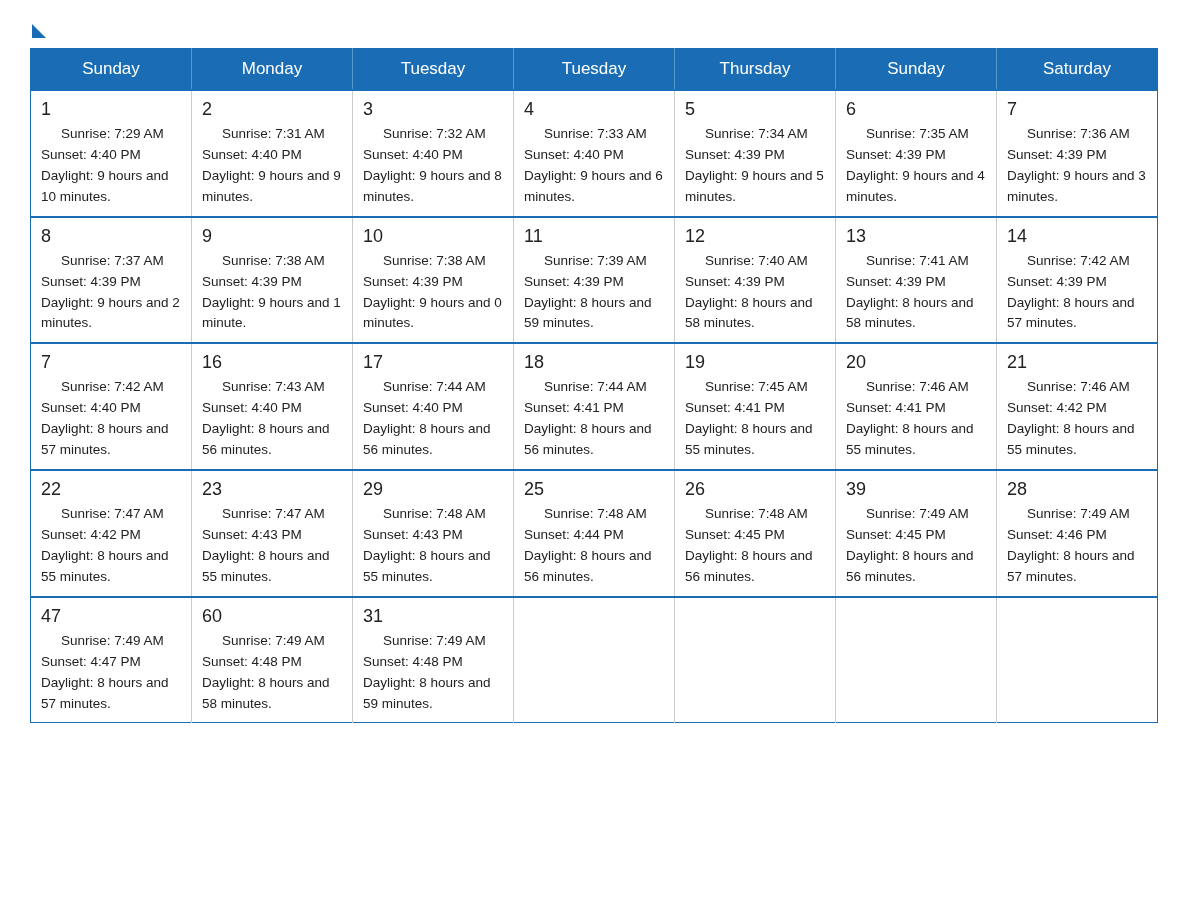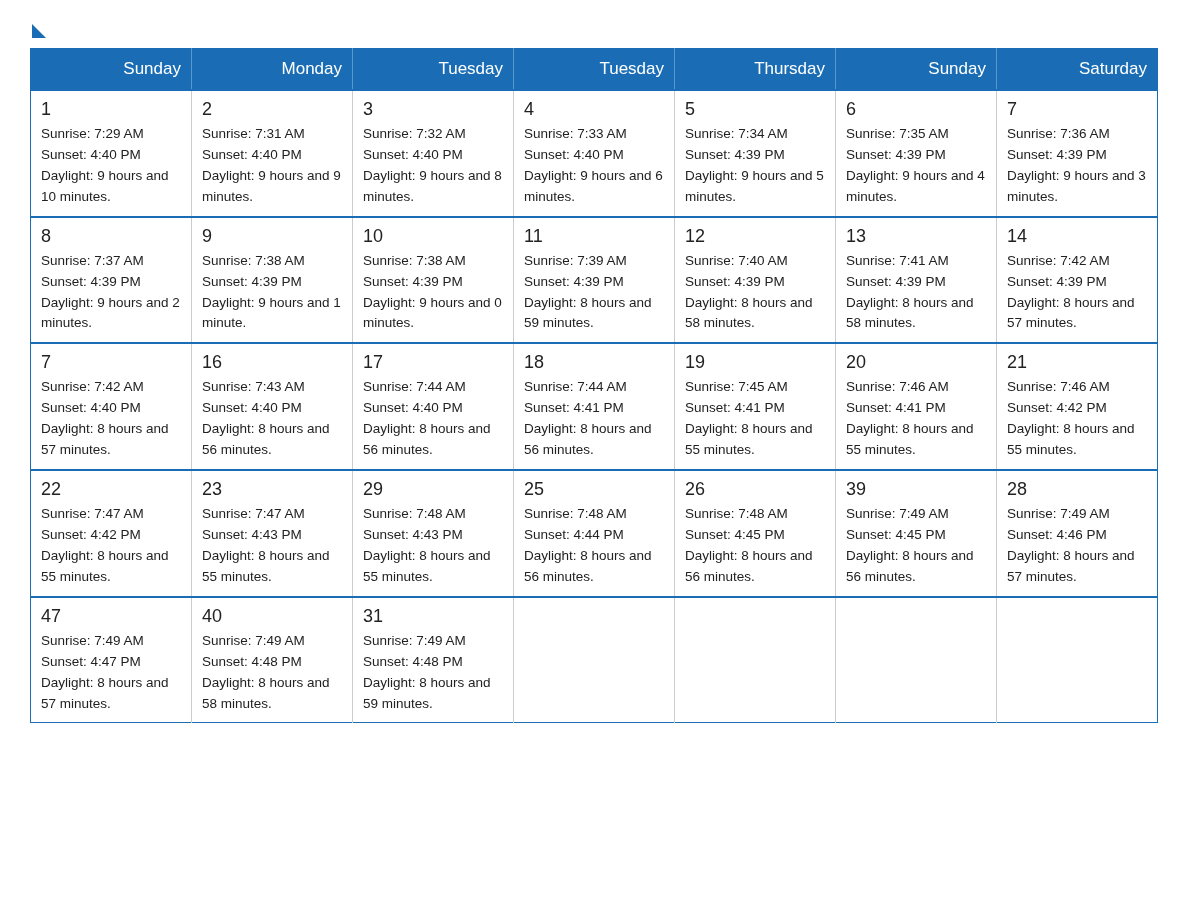--- a/index.html
+++ b/index.html
@@ -65,21 +65,21 @@
       border: 1.5px solid #1a6db5;
     }
     thead tr {
       background-color: #1a6db5;
     }
     thead th {
       color: #fff;
       padding: 10px 10px;
       font-size: 17px;
       font-weight: normal;
-      text-align: right;
+      text-align: center;
       border-right: 1px solid #5599cc;
     }
     thead th:last-child {
       border-right: none;
     }
     tbody tr {
       border-top: 2px solid #1a6db5;
     }
     tbody td {
       vertical-align: top;
@@ -98,20 +98,21 @@
       font-size: 18px;
       font-weight: normal;
       display: block;
       margin-bottom: 4px;
       color: #222;
     }
     .day-info {
       font-size: 13.5px;
       line-height: 1.55;
       color: #222;
+      margin-left: 20px;
     }
     .empty-cell {
       background: #fff;
     }
   </style>
 </head>
 <body>
 
 <div class="header">
   <div class="logo">
@@ -171,21 +172,21 @@
         <td><span class="day-num">22</span><span class="day-info">Sunrise: 7:47 AM<br>Sunset: 4:42 PM<br>Daylight: 8 hours and 55 minutes.</span></td>
         <td><span class="day-num">23</span><span class="day-info">Sunrise: 7:47 AM<br>Sunset: 4:43 PM<br>Daylight: 8 hours and 55 minutes.</span></td>
         <td><span class="day-num">29</span><span class="day-info">Sunrise: 7:48 AM<br>Sunset: 4:43 PM<br>Daylight: 8 hours and 55 minutes.</span></td>
         <td><span class="day-num">25</span><span class="day-info">Sunrise: 7:48 AM<br>Sunset: 4:44 PM<br>Daylight: 8 hours and 56 minutes.</span></td>
         <td><span class="day-num">26</span><span class="day-info">Sunrise: 7:48 AM<br>Sunset: 4:45 PM<br>Daylight: 8 hours and 56 minutes.</span></td>
         <td><span class="day-num">39</span><span class="day-info">Sunrise: 7:49 AM<br>Sunset: 4:45 PM<br>Daylight: 8 hours and 56 minutes.</span></td>
         <td><span class="day-num">28</span><span class="day-info">Sunrise: 7:49 AM<br>Sunset: 4:46 PM<br>Daylight: 8 hours and 57 minutes.</span></td>
       </tr>
       <tr>
         <td><span class="day-num">47</span><span class="day-info">Sunrise: 7:49 AM<br>Sunset: 4:47 PM<br>Daylight: 8 hours and 57 minutes.</span></td>
-        <td><span class="day-num">40</span><span class="day-info">Sunrise: 7:49 AM<br>Sunset: 4:48 PM<br>Daylight: 8 hours and 58 minutes.</span></td>
+        <td><span class="day-num">60</span><span class="day-info">Sunrise: 7:49 AM<br>Sunset: 4:48 PM<br>Daylight: 8 hours and 58 minutes.</span></td>
         <td><span class="day-num">31</span><span class="day-info">Sunrise: 7:49 AM<br>Sunset: 4:48 PM<br>Daylight: 8 hours and 59 minutes.</span></td>
         <td class="empty-cell"></td>
         <td class="empty-cell"></td>
         <td class="empty-cell"></td>
         <td class="empty-cell"></td>
       </tr>
     </tbody>
 </table>
 
 </body></html>

